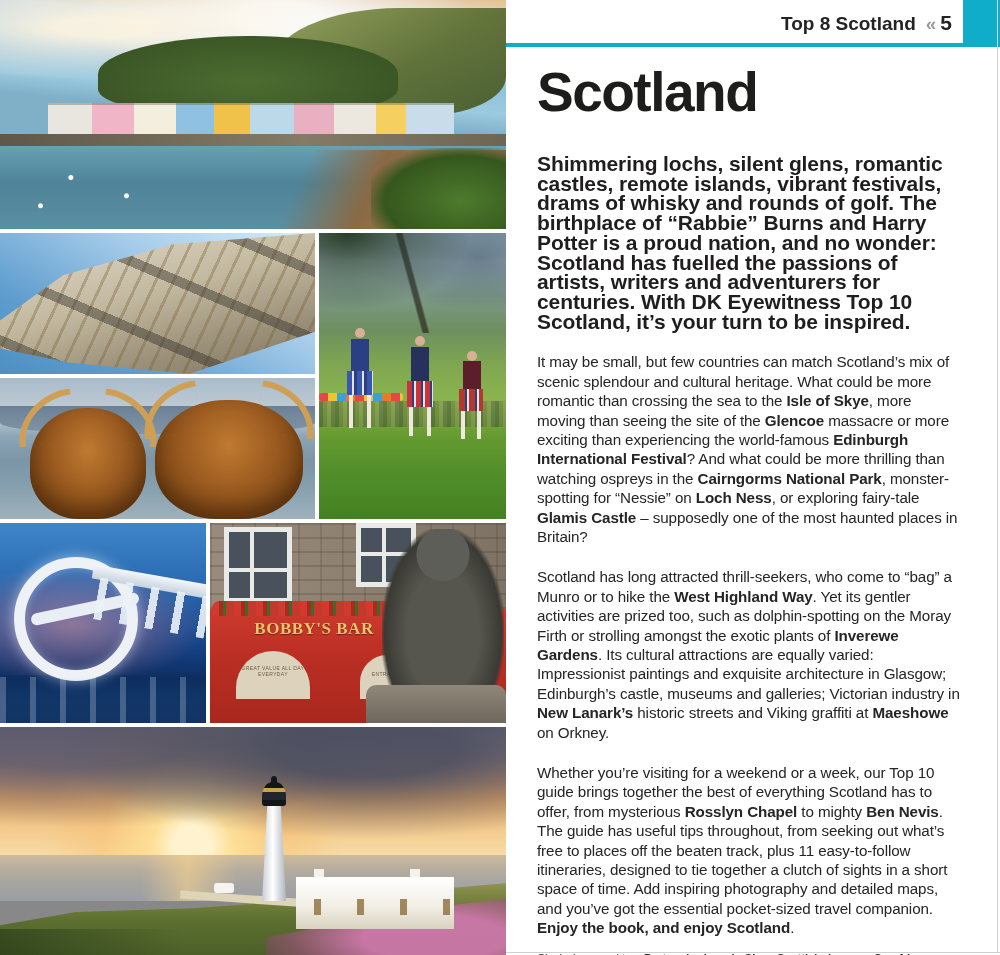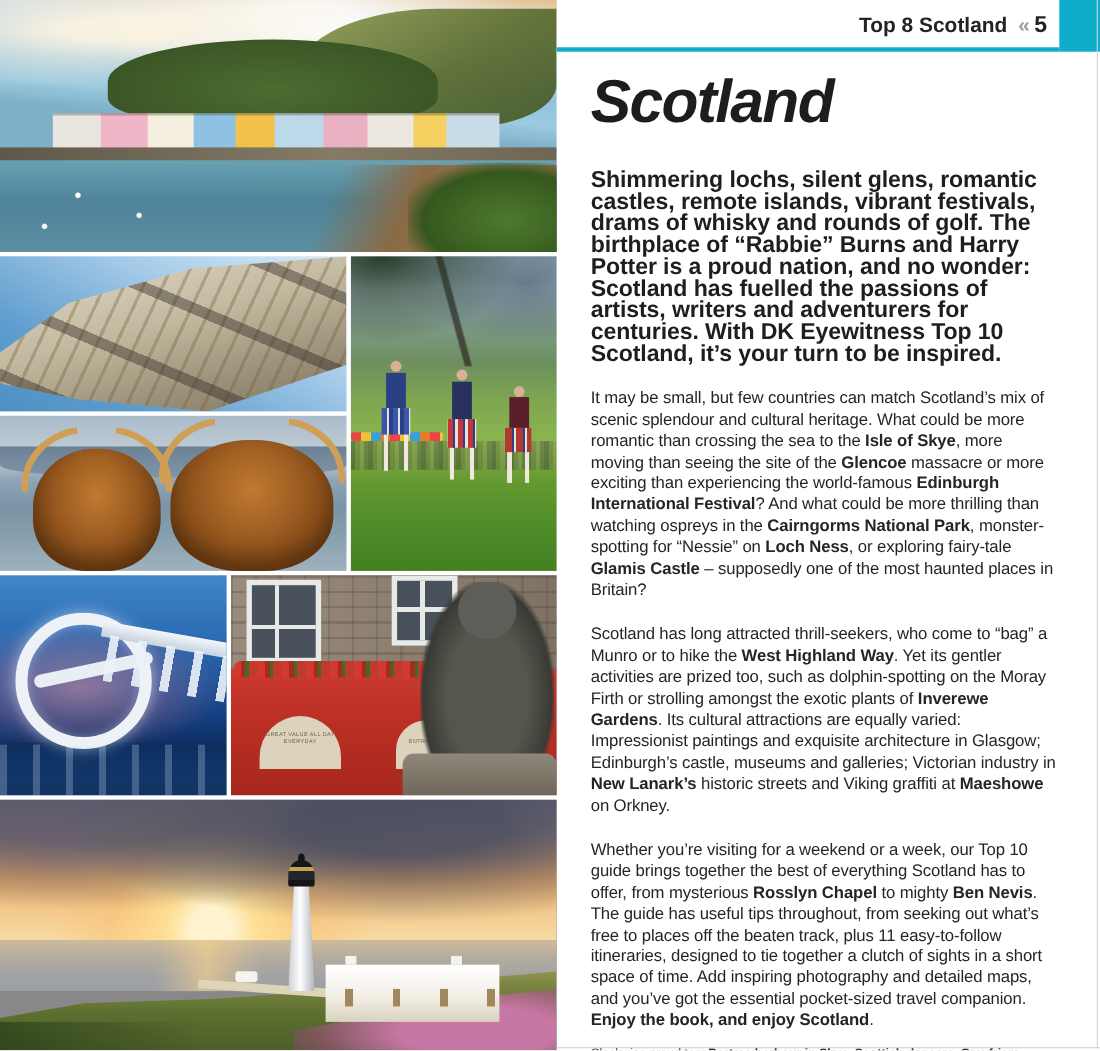--- a/index.html
+++ b/index.html
@@ -177,21 +177,21 @@
   .teal-box{position:absolute;left:963px;top:0;width:37px;height:47px;background:#0fadc9;}
   .teal-rule{position:absolute;left:506px;top:43px;width:457px;height:4px;background:#0fadc9;}
   .header-meta{position:absolute;left:506px;top:11px;width:446px;text-align:right;
     font-size:19px;font-weight:bold;color:#232323;}
   .chev{color:#9b9b9b;margin:0 4px 0 10px;font-size:19px;}
   .pagenum{font-size:21px;}
 
   
   .text-col{position:absolute;left:537px;top:62px;width:426px;}
   .kicker{font-size:27px;font-weight:bold;color:#1d1d1b;margin:0;letter-spacing:-.3px;line-height:1.1;}
-  .big-title{font-size:55px;font-weight:bold;color:#1d1d1b;margin:3px 0 0;letter-spacing:-1.5px;line-height:1;font-style:italic;}
+  .big-title{font-size:55px;font-weight:bold;color:#1d1d1b;margin:3px 0 0;letter-spacing:-1.5px;line-height:1;}
   .article{margin-top:34px;}
   .article p{margin:0 0 21px;}
   .article p.intro{font-size:21px;line-height:19.7px;font-weight:bold;color:#1f1d1e;letter-spacing:-.1px;}
   .article p.body{font-size:15.2px;line-height:19.4px;color:#262425;letter-spacing:-.1px;}
   .article p.caption{font-size:11.2px;line-height:15.4px;color:#2a2a2a;margin:-8px 0 0;letter-spacing:0;}
   .article .b{font-weight:bold;}
 
   
   .edge-right{position:absolute;right:2px;top:0;width:1px;height:953px;background:#d4d4d4;}
   .edge-bottom{position:absolute;left:506px;right:0;bottom:2px;height:1px;background:#cfcfcf;}
@@ -243,20 +243,21 @@
       <div class="layer f-reflection"></div>
     </div>
 
     <div class="photo bobbys">
       <div class="layer b-wall"></div>
       <div class="layer b-window b-window1"></div>
       <div class="layer b-window b-window2"></div>
       <div class="layer b-shopfront"></div>
       <div class="layer b-flowers"></div>
       <div class="layer b-basket"></div>
+      <div class="layer b-sign">BOBBY'S BAR</div>
       <div class="layer b-arch b-arch-left">GREAT VALUE ALL DAY EVERYDAY</div>
       <div class="layer b-arch b-arch-right">ENTRANCE</div>
       <div class="layer b-dog"></div>
       <div class="layer b-plinth"></div>
     </div>
 
     <div class="photo lighthouse">
       <div class="layer l-sky"></div>
       <div class="layer l-sea"></div>
       <div class="layer l-headland"></div>

